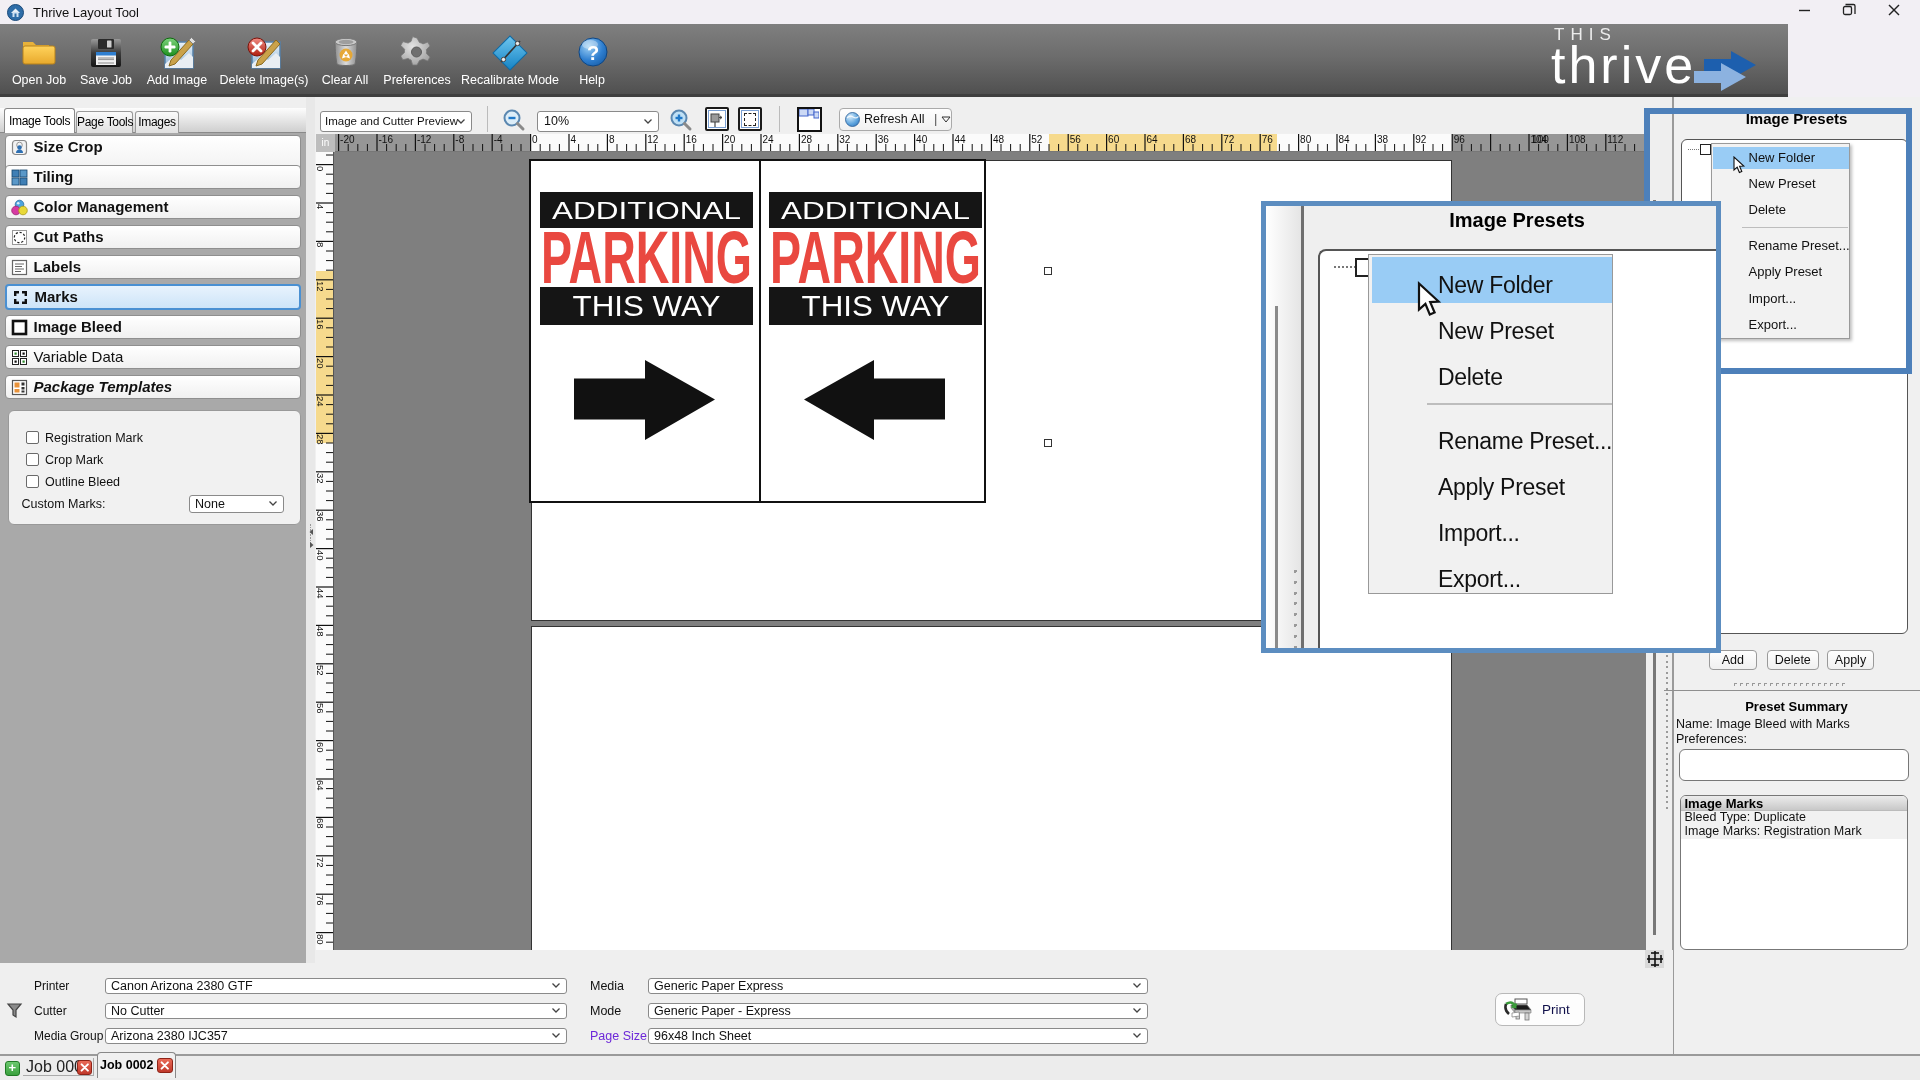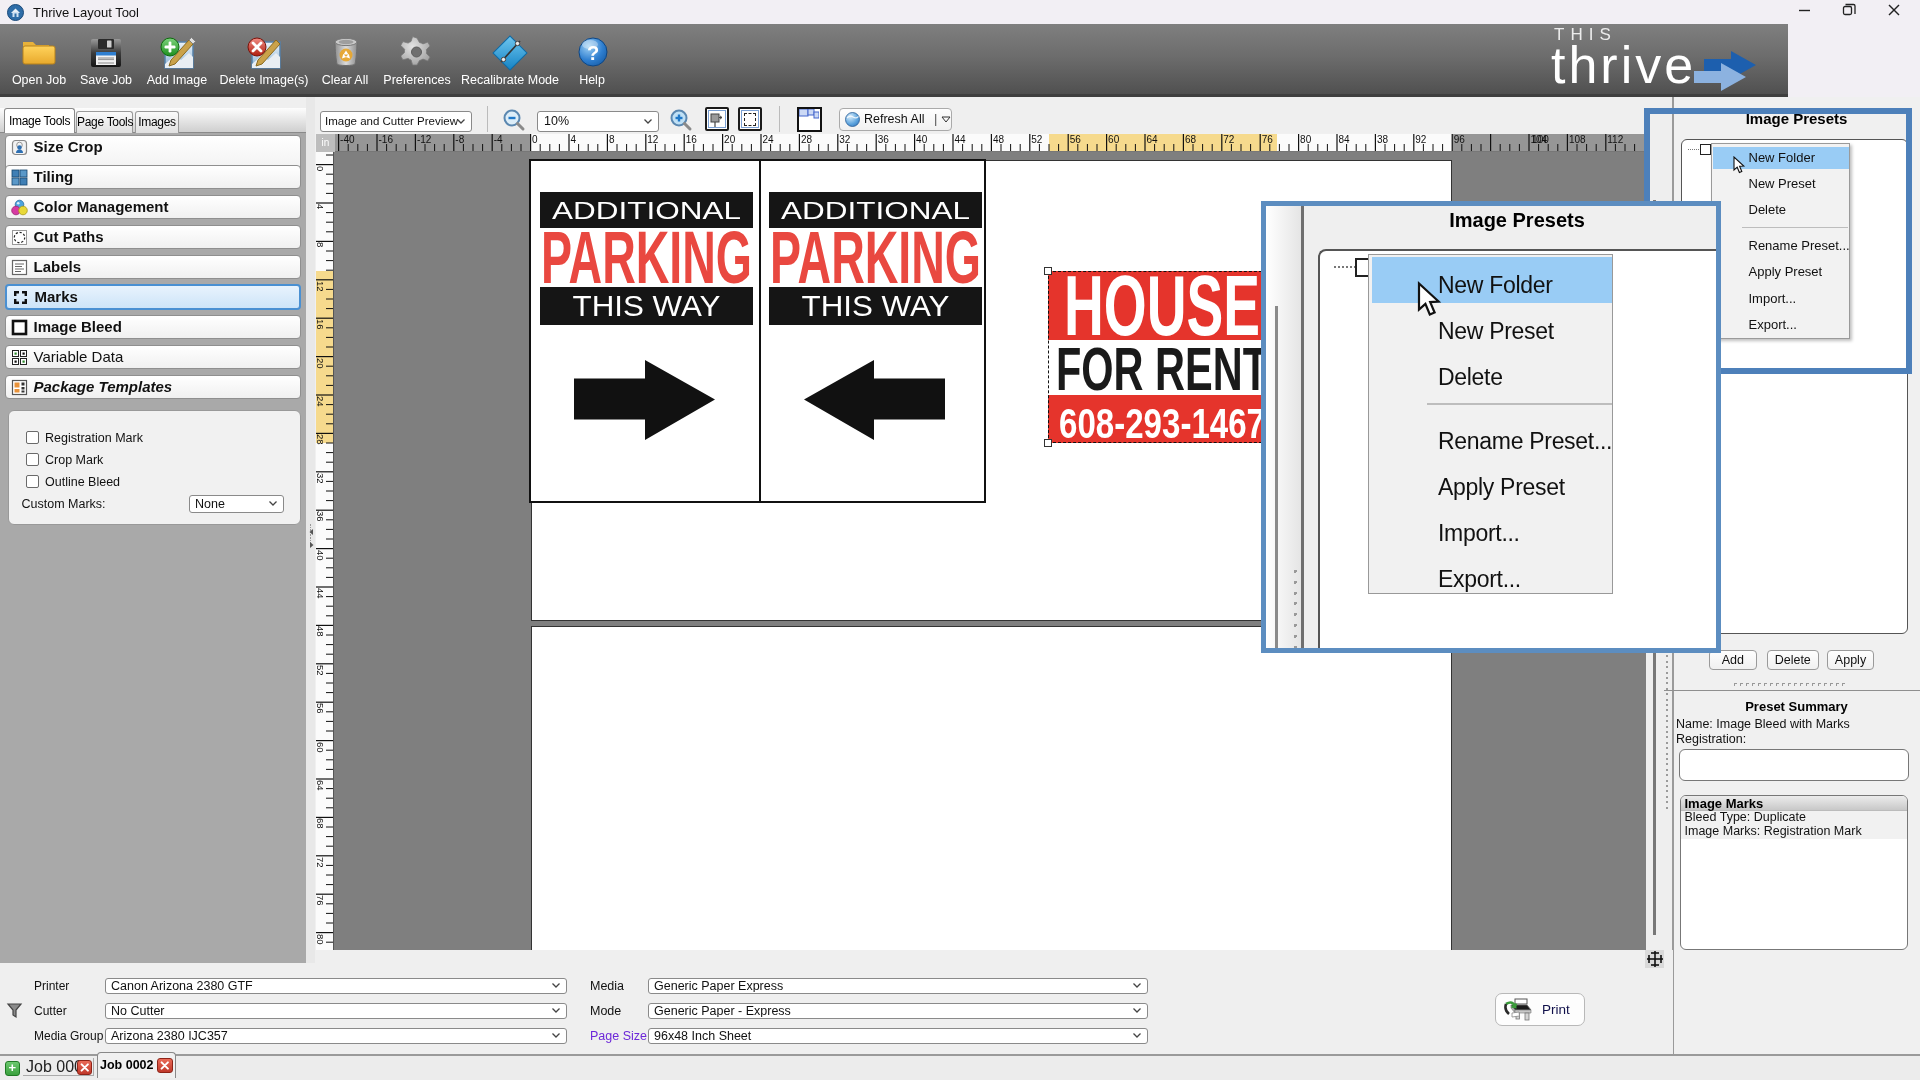--- a/index.html
+++ b/index.html
@@ -347,21 +347,21 @@
       <line x1="1222.8" y1="10" x2="1222.8" y2="17.5" stroke="#111" stroke-width="1"></line>
       <line x1="1232.4" y1="0" x2="1232.4" y2="17.5" stroke="#111" stroke-width="1.2"></line>
       <line x1="1242.0" y1="10" x2="1242.0" y2="17.5" stroke="#111" stroke-width="1"></line>
       <line x1="1251.6" y1="10" x2="1251.6" y2="17.5" stroke="#111" stroke-width="1"></line>
       <line x1="1261.2" y1="10" x2="1261.2" y2="17.5" stroke="#111" stroke-width="1"></line>
       <line x1="1270.8" y1="0" x2="1270.8" y2="17.5" stroke="#111" stroke-width="1.2"></line>
       <line x1="1280.4" y1="10" x2="1280.4" y2="17.5" stroke="#111" stroke-width="1"></line>
       <line x1="1290.0" y1="10" x2="1290.0" y2="17.5" stroke="#111" stroke-width="1"></line>
       <line x1="1299.6" y1="10" x2="1299.6" y2="17.5" stroke="#111" stroke-width="1"></line>
     </svg>
-    <div style="position:absolute;left:5.100000000000023px;top:0.5px;width:30px;height:10px;font-size:10px;color:#111;line-height:10px;">-40</div>
+    <div style="position:absolute;left:5.100000000000023px;top:0.5px;width:30px;height:10px;font-size:10px;color:#111;line-height:10px;">-20</div>
     <div style="position:absolute;left:43.5px;top:0.5px;width:30px;height:10px;font-size:10px;color:#111;line-height:10px;">-16</div>
     <div style="position:absolute;left:81.90000000000003px;top:0.5px;width:30px;height:10px;font-size:10px;color:#111;line-height:10px;">-12</div>
     <div style="position:absolute;left:120.30000000000001px;top:0.5px;width:30px;height:10px;font-size:10px;color:#111;line-height:10px;">-8</div>
     <div style="position:absolute;left:158.70000000000005px;top:0.5px;width:30px;height:10px;font-size:10px;color:#111;line-height:10px;">-4</div>
     <div style="position:absolute;left:197.10000000000002px;top:0.5px;width:30px;height:10px;font-size:10px;color:#111;line-height:10px;">0</div>
     <div style="position:absolute;left:235.5px;top:0.5px;width:30px;height:10px;font-size:10px;color:#111;line-height:10px;">4</div>
     <div style="position:absolute;left:273.9px;top:0.5px;width:30px;height:10px;font-size:10px;color:#111;line-height:10px;">8</div>
     <div style="position:absolute;left:312.29999999999995px;top:0.5px;width:30px;height:10px;font-size:10px;color:#111;line-height:10px;">12</div>
     <div style="position:absolute;left:350.70000000000005px;top:0.5px;width:30px;height:10px;font-size:10px;color:#111;line-height:10px;">16</div>
     <div style="position:absolute;left:389.1px;top:0.5px;width:30px;height:10px;font-size:10px;color:#111;line-height:10px;">20</div>
@@ -527,35 +527,20 @@
     <svg style="position:absolute;left:435.0px;top:74px;width:213px;height:59px;" viewBox="0 0 213 59">
       <text x="106.5" y="53" font-family="Liberation Sans" font-weight="bold" font-size="74" fill="#e94840" text-anchor="middle" textLength="211" lengthAdjust="spacingAndGlyphs">PARKING</text>
     </svg>
     <div style="position:absolute;left:435.0px;top:131.1px;width:213px;height:38.3px;background:#151515;"></div>
     <svg style="position:absolute;left:435.0px;top:131.1px;width:213px;height:38.3px;" viewBox="0 0 213 38.3">
       <text x="106.5" y="29" font-family="Liberation Sans" font-size="29" fill="#fff" text-anchor="middle" textLength="148" lengthAdjust="spacingAndGlyphs">THIS WAY</text>
     </svg>
     <svg style="position:absolute;left:469.5px;top:204px;width:141px;height:80px;" viewBox="0 0 141 80">
       <polygon points="141,18.5 70,18.5 70,0 0,39.5 70,80 70,59.5 141,59.5" fill="#111"></polygon>
     </svg>
-    <div style="position:absolute;left:714px;top:115px;width:229px;height:172px;overflow:hidden;">
-      <div style="position:absolute;left:0px;top:0px;width:229px;height:69px;background:#e5342c;"></div>
-      <svg style="position:absolute;left:0px;top:0px;width:229px;height:69px;" viewBox="0 0 229 69">
-        <text x="114" y="64" font-family="Liberation Sans" font-weight="bold" font-size="85" fill="#fff" text-anchor="middle" textLength="196" lengthAdjust="spacingAndGlyphs">HOUSE</text>
-      </svg>
-      <div style="position:absolute;left:0px;top:69px;width:229px;height:54.5px;background:#fff;"></div>
-      <svg style="position:absolute;left:0px;top:69px;width:229px;height:54.5px;" viewBox="0 0 229 54.5">
-        <text x="114" y="50" font-family="Liberation Sans" font-weight="bold" font-size="62" fill="#1a1a1a" text-anchor="middle" textLength="212" lengthAdjust="spacingAndGlyphs">FOR RENT</text>
-      </svg>
-      <div style="position:absolute;left:0px;top:123.5px;width:229px;height:48.5px;background:#e5342c;"></div>
-      <svg style="position:absolute;left:0px;top:123.5px;width:229px;height:48.5px;" viewBox="0 0 229 48.5">
-        <text x="114" y="43" font-family="Liberation Sans" font-weight="bold" font-size="42" fill="#fff" text-anchor="middle" textLength="206" lengthAdjust="spacingAndGlyphs">608-293-1467</text>
-      </svg>
-      <div style="position:absolute;left:0px;top:0px;width:229px;height:172px;border:1.5px dashed #111;"></div>
-    </div>
     <div style="position:absolute;left:710px;top:111px;width:8px;height:8px;background:#fff;border:1px solid #333;"></div>
     <div style="position:absolute;left:710px;top:283px;width:8px;height:8px;background:#fff;border:1px solid #333;"></div>
   </div>
 <div style="position:absolute;left:1646px;top:97px;width:14px;height:857px;background:#efefef;"></div>
 <div style="position:absolute;left:1653px;top:200px;width:3px;height:735px;background:#787878;"></div>
 <div style="position:absolute;left:1660px;top:97px;width:13px;height:857px;background:#eeeeee;"></div>
 <div style="position:absolute;left:1672px;top:97px;width:1.5px;height:957px;background:#9a9a9a;"></div>
 <div style="position:absolute;left:1665.5px;top:650px;width:3px;height:165px;">
     <div style="position:absolute;left:0px;top:0.0px;width:2px;height:2px;background:#9a9a9a;"></div>
     <div style="position:absolute;left:0px;top:5.4px;width:2px;height:2px;background:#9a9a9a;"></div>
@@ -762,21 +747,21 @@
     <div style="position:absolute;left:78px;top:0px;width:2.5px;height:2.5px;border-left:1.5px solid #999;border-top:1.5px solid #999;"></div>
     <div style="position:absolute;left:84px;top:0px;width:2.5px;height:2.5px;border-left:1.5px solid #999;border-top:1.5px solid #999;"></div>
     <div style="position:absolute;left:90px;top:0px;width:2.5px;height:2.5px;border-left:1.5px solid #999;border-top:1.5px solid #999;"></div>
     <div style="position:absolute;left:96px;top:0px;width:2.5px;height:2.5px;border-left:1.5px solid #999;border-top:1.5px solid #999;"></div>
     <div style="position:absolute;left:102px;top:0px;width:2.5px;height:2.5px;border-left:1.5px solid #999;border-top:1.5px solid #999;"></div>
     <div style="position:absolute;left:108px;top:0px;width:2.5px;height:2.5px;border-left:1.5px solid #999;border-top:1.5px solid #999;"></div>
   </div>
 <div style="position:absolute;left:1664px;top:689.5px;width:256px;height:1px;background:#8f8f8f;"></div>
 <div style="position:absolute;left:1673px;top:699px;width:247px;height:16px;font-size:13px;font-weight:bold;color:#000;text-align:center;line-height:16px;">Preset Summary</div>
 <div style="position:absolute;left:1676px;top:717px;width:240px;height:15px;font-size:12.5px;color:#111;line-height:15px;">Name: Image Bleed with Marks</div>
-<div style="position:absolute;left:1676px;top:731.5px;width:240px;height:15px;font-size:12.5px;color:#111;line-height:15px;">Registration:</div>
+<div style="position:absolute;left:1676px;top:731.5px;width:240px;height:15px;font-size:12.5px;color:#111;line-height:15px;">Preferences:</div>
 <div style="position:absolute;left:1679px;top:748.5px;width:229.5px;height:32px;background:#fff;border:1.2px solid #777;border-radius:6px;"></div>
 <div style="position:absolute;left:1679.5px;top:795px;width:228px;height:154.5px;background:#fff;border:1.2px solid #777;border-radius:6px;overflow:hidden;">
     <div style="position:absolute;left:0px;top:0px;width:227px;height:15px;background:linear-gradient(#ececec,#c8c8c8);border-bottom:1px solid #bbb;"></div>
     <div style="position:absolute;left:4px;top:1px;width:220px;height:14px;font-size:13px;font-weight:bold;color:#000;line-height:14px;">Image Marks</div>
     <div style="position:absolute;left:0px;top:15px;width:227px;height:28px;background:#f1f1f1;"></div>
     <div style="position:absolute;left:4px;top:15px;width:220px;height:13px;font-size:12.5px;color:#111;line-height:13px;">Bleed Type: Duplicate</div>
     <div style="position:absolute;left:4px;top:29px;width:220px;height:13px;font-size:12.5px;color:#111;line-height:13px;">Image Marks: Registration Mark</div>
   </div>
 <div style="position:absolute;left:1261px;top:201px;width:460px;height:452px;border:5px solid #5c8dc0;overflow:hidden;">
     <div style="position:absolute;left:0px;top:0px;width:450px;height:442px;background:#efefef;"></div>

